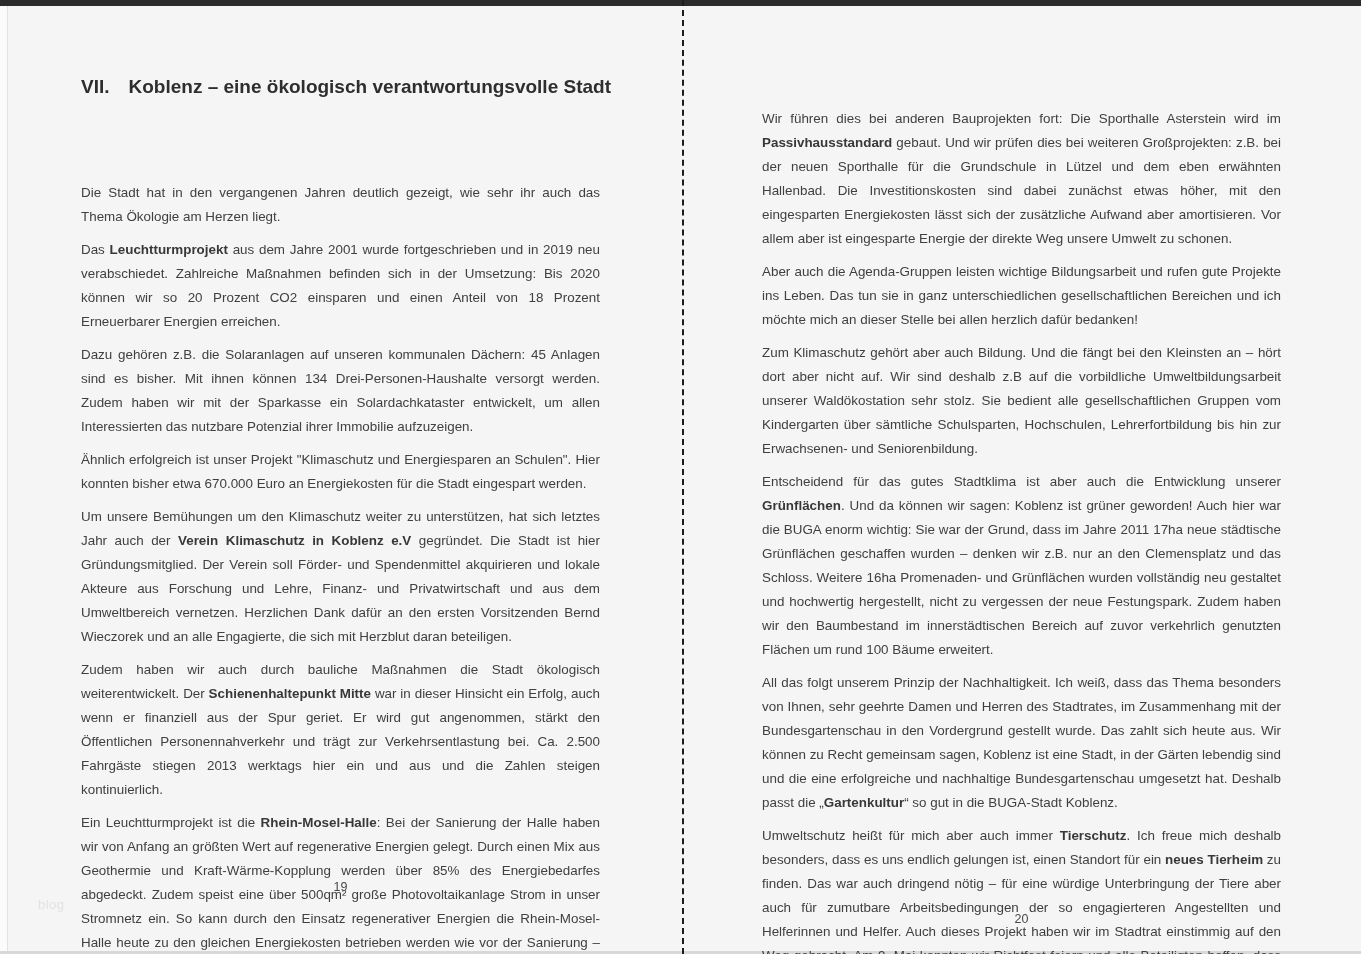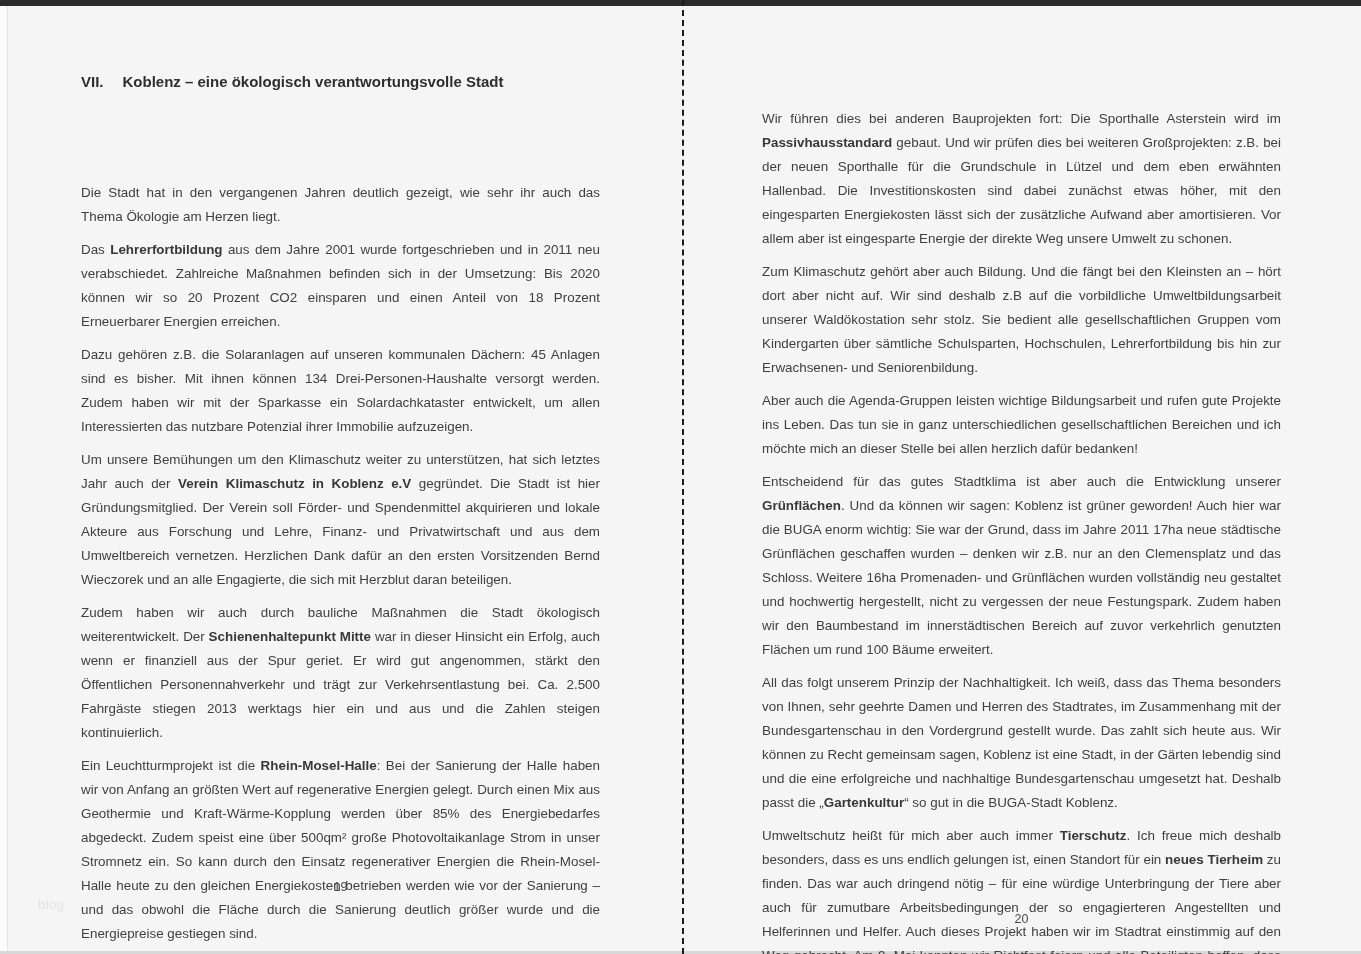--- a/index.html
+++ b/index.html
@@ -8,21 +8,21 @@
     background:#f5f5f6;
     font-family:"Liberation Sans",sans-serif;
     color:#404040;
   }
   .scan-top-edge{position:absolute;top:0;left:0;right:0;height:6px;background:#2b2b2b;}
   .scan-left-edge{position:absolute;top:6px;left:0;bottom:0;width:7px;background:#fbfbfc;border-right:1px solid #e3e3e5;}
   .scan-bottom-edge{position:absolute;left:0;right:0;bottom:0;height:3px;background:#d8d8da;}
   .page-divider{position:absolute;left:682px;top:0;bottom:0;width:0;border-left:2px dashed #1c1c1c;}
   .heading{
     position:absolute;left:81px;top:63px;width:540px;
-    font-size:15px;font-weight:bold;color:#2e2e2e;white-space:nowrap;
+    font-size:19px;font-weight:bold;color:#2e2e2e;white-space:nowrap;
   }
   .heading .h-num{display:inline-block;margin-right:19px;}
   .body-col{position:absolute;width:519px;font-size:13.4px;line-height:24px;margin-top:44px;}
   .body-col p{margin:0 0 9px 0;text-align:justify;}
   .body-col b{font-weight:bold;color:#383838;}
   #left-body{left:81px;top:137px;}
   #right-body{left:762px;top:63px;}
   .pagenum{position:absolute;top:880px;width:519px;text-align:center;font-size:12.5px;color:#4a4a4a;}
   #left-pagenum{left:81px;}
   #right-pagenum{left:762px;margin-top:32px;}
@@ -33,34 +33,35 @@
 
 <div class="scan-top-edge"></div>
 <div class="scan-left-edge"></div>
 <div class="scan-bottom-edge"></div>
 <div class="page-divider"></div>
 
 <section>
   <h1 class="heading"><span class="h-num">VII.</span><span>Koblenz – eine ökologisch verantwortungsvolle Stadt</span></h1>
   <div id="left-body" class="body-col">
       <p><span>Die Stadt hat in den vergangenen Jahren deutlich gezeigt, wie sehr ihr auch das Thema Ökologie am Herzen liegt.</span></p>
-      <p><span>Das </span><b>Lehrerfortbildung</b><span> aus dem Jahre 2001 wurde fortgeschrieben und in 2011 neu verabschiedet. Zahlreiche Maßnahmen befinden sich in der Umsetzung: Bis 2020 können wir so 20 Prozent CO2 einsparen und einen Anteil von 18 Prozent Erneuerbarer Energien erreichen.</span></p>
+      <p><span>Das </span><b>Leuchtturmprojekt</b><span> aus dem Jahre 2001 wurde fortgeschrieben und in 2019 neu verabschiedet. Zahlreiche Maßnahmen befinden sich in der Umsetzung: Bis 2020 können wir so 20 Prozent CO2 einsparen und einen Anteil von 18 Prozent Erneuerbarer Energien erreichen.</span></p>
       <p><span>Dazu gehören z.B. die Solaranlagen auf unseren kommunalen Dächern: 45 Anlagen sind es bisher. Mit ihnen können 134 Drei-Personen-Haushalte versorgt werden. Zudem haben wir mit der Sparkasse ein Solardachkataster entwickelt, um allen Interessierten das nutzbare Potenzial ihrer Immobilie aufzuzeigen.</span></p>
+      <p><span>Ähnlich erfolgreich ist unser Projekt "Klimaschutz und Energiesparen an Schulen". Hier konnten bisher etwa 670.000 Euro an Energiekosten für die Stadt eingespart werden.</span></p>
       <p><span>Um unsere Bemühungen um den Klimaschutz weiter zu unterstützen, hat sich letztes Jahr auch der </span><b>Verein Klimaschutz in Koblenz e.V</b><span> gegründet. Die Stadt ist hier Gründungsmitglied. Der Verein soll Förder- und Spendenmittel akquirieren und lokale Akteure aus Forschung und Lehre, Finanz- und Privatwirtschaft und aus dem Umweltbereich vernetzen. Herzlichen Dank dafür an den ersten Vorsitzenden Bernd Wieczorek und an alle Engagierte, die sich mit Herzblut daran beteiligen.</span></p>
       <p><span>Zudem haben wir auch durch bauliche Maßnahmen die Stadt ökologisch weiterentwickelt. Der </span><b>Schienenhaltepunkt Mitte</b><span> war in dieser Hinsicht ein Erfolg, auch wenn er finanziell aus der Spur geriet. Er wird gut angenommen, stärkt den Öffentlichen Personennahverkehr und trägt zur Verkehrsentlastung bei. Ca. 2.500 Fahrgäste stiegen 2013 werktags hier ein und aus und die Zahlen steigen kontinuierlich.</span></p>
       <p><span>Ein Leuchtturmprojekt ist die </span><b>Rhein-Mosel-Halle</b><span>: Bei der Sanierung der Halle haben wir von Anfang an größten Wert auf regenerative Energien gelegt. Durch einen Mix aus Geothermie und Kraft-Wärme-Kopplung werden über 85% des Energiebedarfes abgedeckt. Zudem speist eine über 500qm² große Photovoltaikanlage Strom in unser Stromnetz ein. So kann durch den Einsatz regenerativer Energien die Rhein-Mosel-Halle heute zu den gleichen Energiekosten betrieben werden wie vor der Sanierung – und das obwohl die Fläche durch die Sanierung deutlich größer wurde und die Energiepreise gestiegen sind.</span></p>
     </div>
   <div id="left-pagenum" class="pagenum">19</div>
 </section>
 
 <section>
   <div id="right-body" class="body-col">
       <p><span>Wir führen dies bei anderen Bauprojekten fort: Die Sporthalle Asterstein wird im </span><b>Passivhausstandard</b><span> gebaut. Und wir prüfen dies bei weiteren Großprojekten: z.B. bei der neuen Sporthalle für die Grundschule in Lützel und dem eben erwähnten Hallenbad. Die Investitionskosten sind dabei zunächst etwas höher, mit den eingesparten Energiekosten lässt sich der zusätzliche Aufwand aber amortisieren. Vor allem aber ist eingesparte Energie der direkte Weg unsere Umwelt zu schonen.</span></p>
+      <p><span>Aber auch die Agenda-Gruppen leisten wichtige Bildungsarbeit und rufen gute Projekte ins Leben. Das tun sie in ganz unterschiedlichen gesellschaftlichen Bereichen und ich möchte mich an dieser Stelle bei allen herzlich dafür bedanken!</span></p>
       <p><span>Zum Klimaschutz gehört aber auch Bildung. Und die fängt bei den Kleinsten an – hört dort aber nicht auf. Wir sind deshalb z.B auf die vorbildliche Umweltbildungsarbeit unserer Waldökostation sehr stolz. Sie bedient alle gesellschaftlichen Gruppen vom Kindergarten über sämtliche Schulsparten, Hochschulen, Lehrerfortbildung bis hin zur Erwachsenen- und Seniorenbildung.</span></p>
-      <p><span>Aber auch die Agenda-Gruppen leisten wichtige Bildungsarbeit und rufen gute Projekte ins Leben. Das tun sie in ganz unterschiedlichen gesellschaftlichen Bereichen und ich möchte mich an dieser Stelle bei allen herzlich dafür bedanken!</span></p>
       <p><span>Entscheidend für das gutes Stadtklima ist aber auch die Entwicklung unserer </span><b>Grünflächen</b><span>. Und da können wir sagen: Koblenz ist grüner geworden! Auch hier war die BUGA enorm wichtig: Sie war der Grund, dass im Jahre 2011 17ha neue städtische Grünflächen geschaffen wurden – denken wir z.B. nur an den Clemensplatz und das Schloss. Weitere 16ha Promenaden- und Grünflächen wurden vollständig neu gestaltet und hochwertig hergestellt, nicht zu vergessen der neue Festungspark. Zudem haben wir den Baumbestand im innerstädtischen Bereich auf zuvor verkehrlich genutzten Flächen um rund 100 Bäume erweitert.</span></p>
       <p><span>All das folgt unserem Prinzip der Nachhaltigkeit. Ich weiß, dass das Thema besonders von Ihnen, sehr geehrte Damen und Herren des Stadtrates, im Zusammenhang mit der Bundesgartenschau in den Vordergrund gestellt wurde. Das zahlt sich heute aus. Wir können zu Recht gemeinsam sagen, Koblenz ist eine Stadt, in der Gärten lebendig sind und die eine erfolgreiche und nachhaltige Bundesgartenschau umgesetzt hat. Deshalb passt die „</span><b>Gartenkultur</b><span>“ so gut in die BUGA-Stadt Koblenz.</span></p>
       <p><span>Umweltschutz heißt für mich aber auch immer </span><b>Tierschutz</b><span>. Ich freue mich deshalb besonders, dass es uns endlich gelungen ist, einen Standort für ein </span><b>neues Tierheim</b><span> zu finden. Das war auch dringend nötig – für eine würdige Unterbringung der Tiere aber auch für zumutbare Arbeitsbedingungen der so engagierteren Angestellten und Helferinnen und Helfer. Auch dieses Projekt haben wir im Stadtrat einstimmig auf den Weg gebracht. Am 9. Mai konnten wir Richtfest feiern und alle Beteiligten hoffen, dass sie noch vor Weihnachten in das neue Tierheim umziehen können.</span></p>
     </div>
   <div id="right-pagenum" class="pagenum">20</div>
 </section>
 
 <div class="watermark">blog</div>
 
 </body></html>

